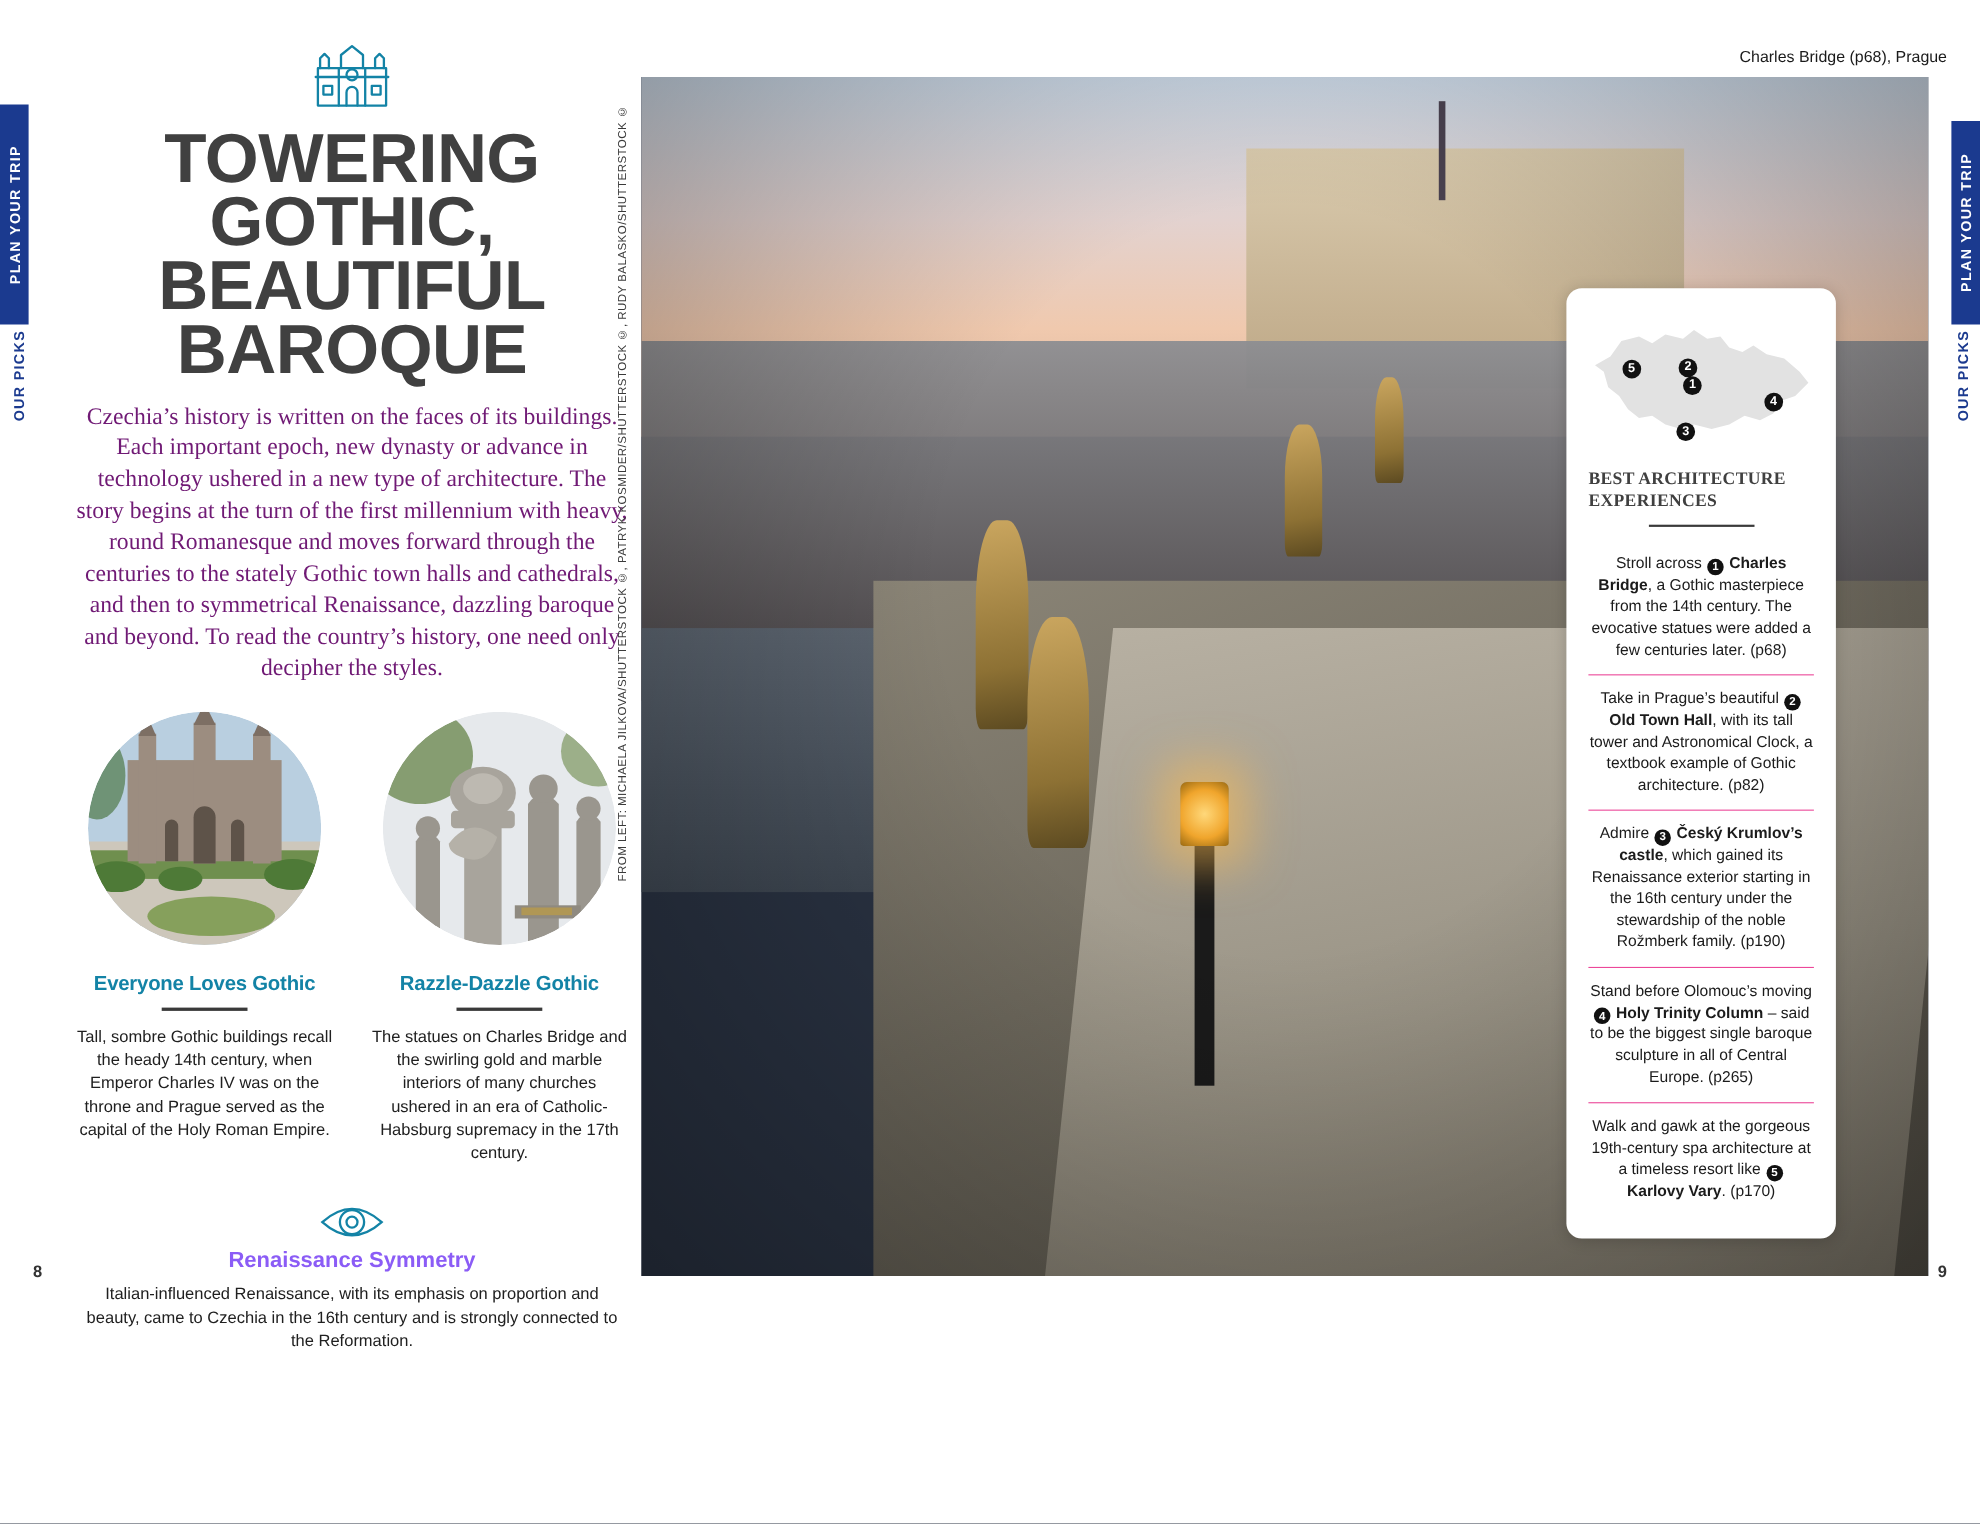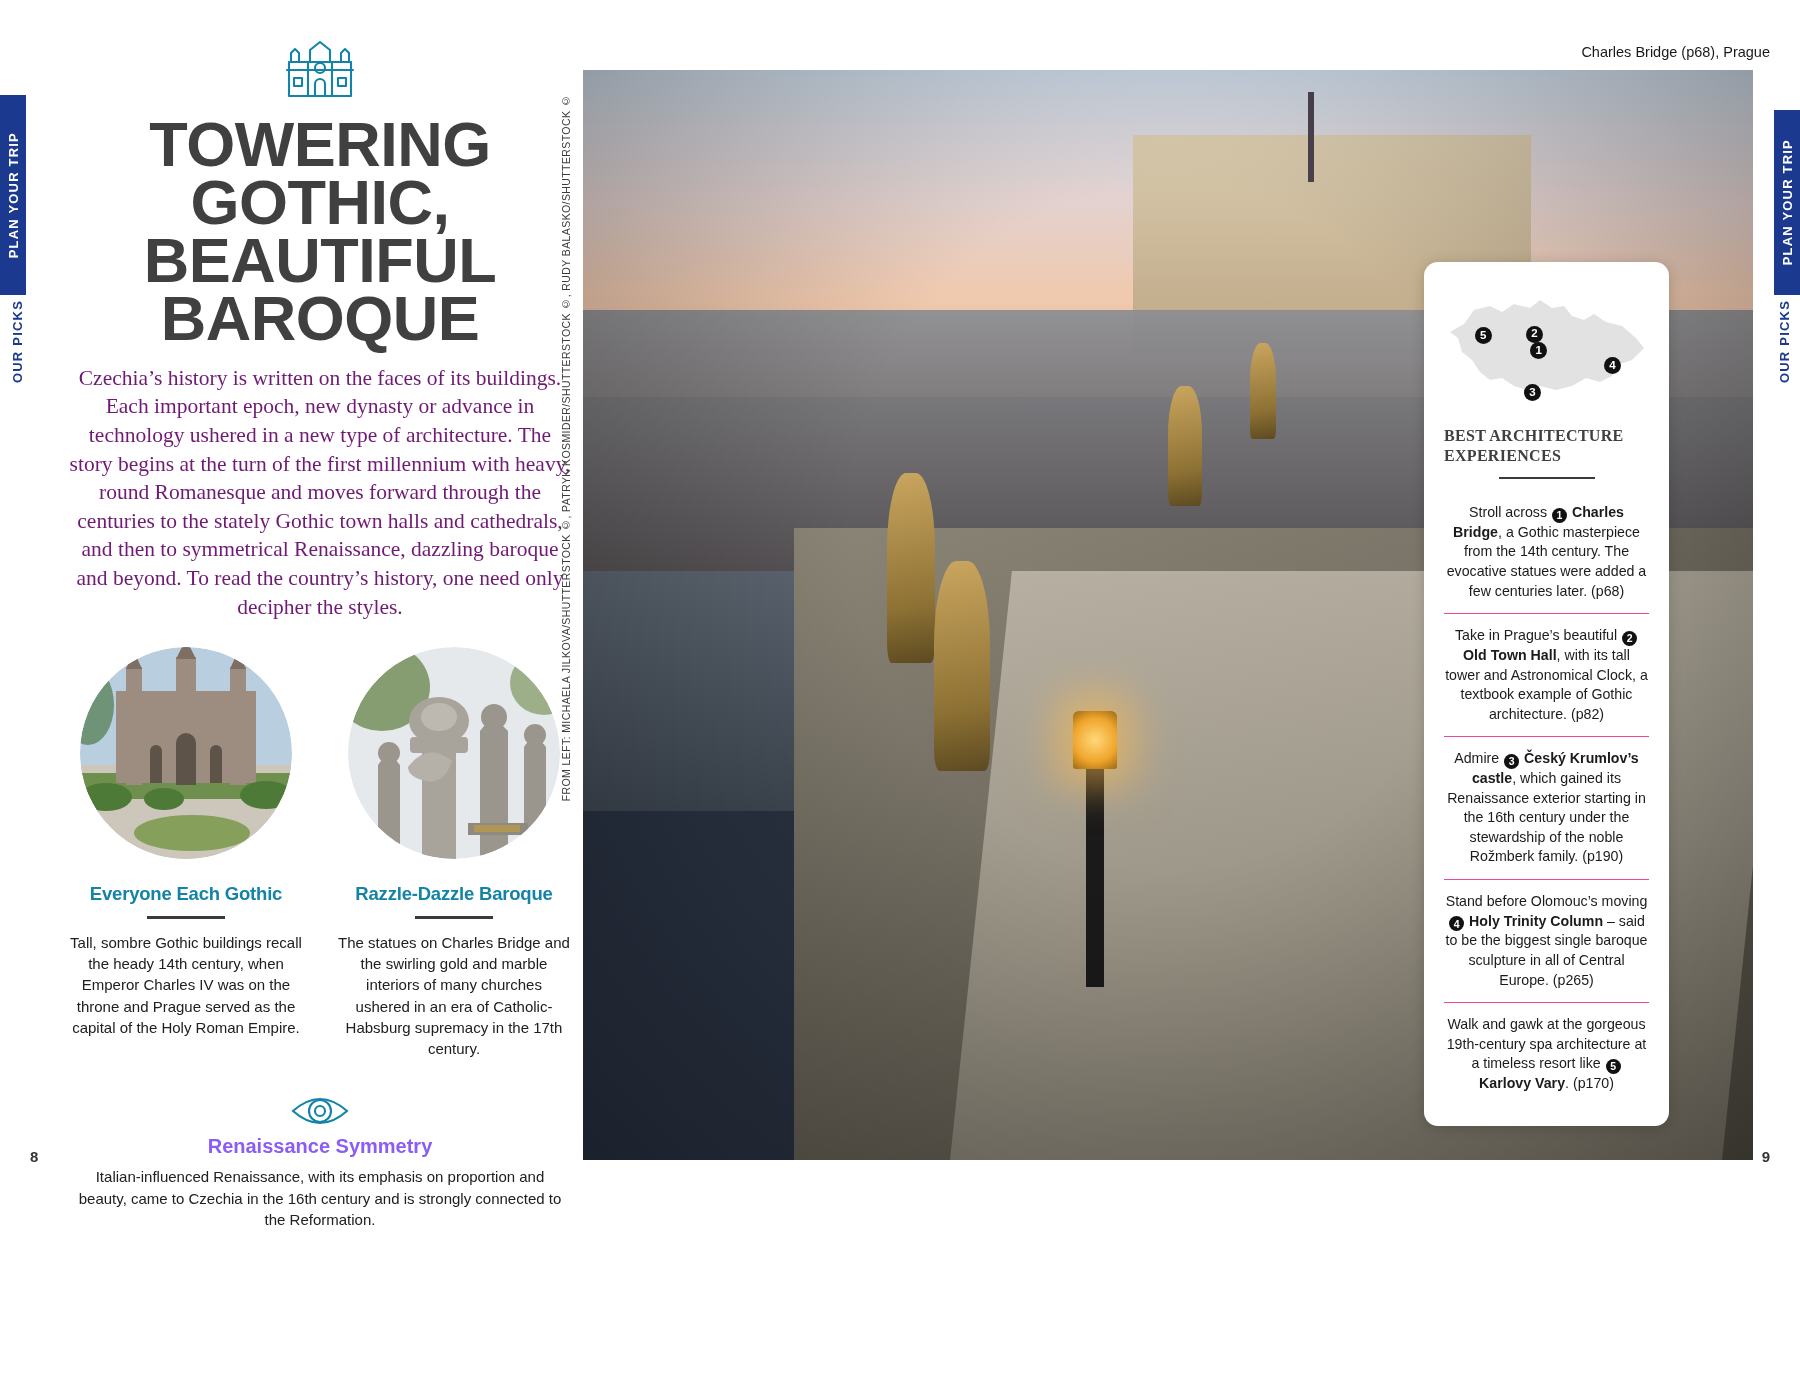--- a/index.html
+++ b/index.html
@@ -336,21 +336,21 @@
               <ellipse cx="84" cy="152" rx="20" ry="11"></ellipse>
               <ellipse cx="186" cy="148" rx="26" ry="14"></ellipse>
             </g>
             <ellipse cx="112" cy="186" rx="58" ry="18" fill="#86a05c"></ellipse>
             <g fill="#3d6b2f" opacity="0.6">
               <ellipse cx="8" cy="58" rx="26" ry="40"></ellipse>
             </g>
           </g>
         </svg>
       </div>
-      <div class="circle-cap">Everyone Each Gothic</div>
+      <div class="circle-cap">Everyone Loves Gothic</div>
       <div class="rule"></div>
       <div class="circle-body">Tall, sombre Gothic buildings recall the heady 14th century, when Emperor Charles IV was on the throne and Prague served as the capital of the Holy Roman Empire.</div>
     </div>
 
     <div class="circle-block">
       <div class="circle-img">
         <svg viewBox="0 0 212 212" width="212" height="212">
           <defs>
             <clipPath id="c2">
                 <circle cx="106" cy="106" r="106"></circle>
@@ -377,21 +377,21 @@
               <circle cx="41" cy="106" r="11"></circle>
             </g>
             <rect x="120" y="176" width="60" height="12" fill="#8f8a80"></rect>
             <rect x="126" y="178" width="46" height="7" fill="#b89a4a" opacity="0.8"></rect>
             <g fill="#b5b1a8">
               <path d="M60 120 q20 -26 44 -6 q-8 24 -26 20 q-18 -4 -18 -14Z"></path>
             </g>
           </g>
         </svg>
       </div>
-      <div class="circle-cap">Razzle-Dazzle Baroque</div>
+      <div class="circle-cap">Razzle-Dazzle Gothic</div>
       <div class="rule"></div>
       <div class="circle-body">The statues on Charles Bridge and the swirling gold and marble interiors of many churches ushered in an era of Catholic-Habsburg supremacy in the 17th century.</div>
     </div>
 
   </div>
 
   <div class="ren-block">
     <svg class="eye-icon" viewBox="0 0 62 40">
       <g fill="none" stroke="#1383a6" stroke-width="2.1" stroke-linecap="round">
         <path d="M4 22 q27 -24 54 0 q-27 24 -54 0Z"></path>

